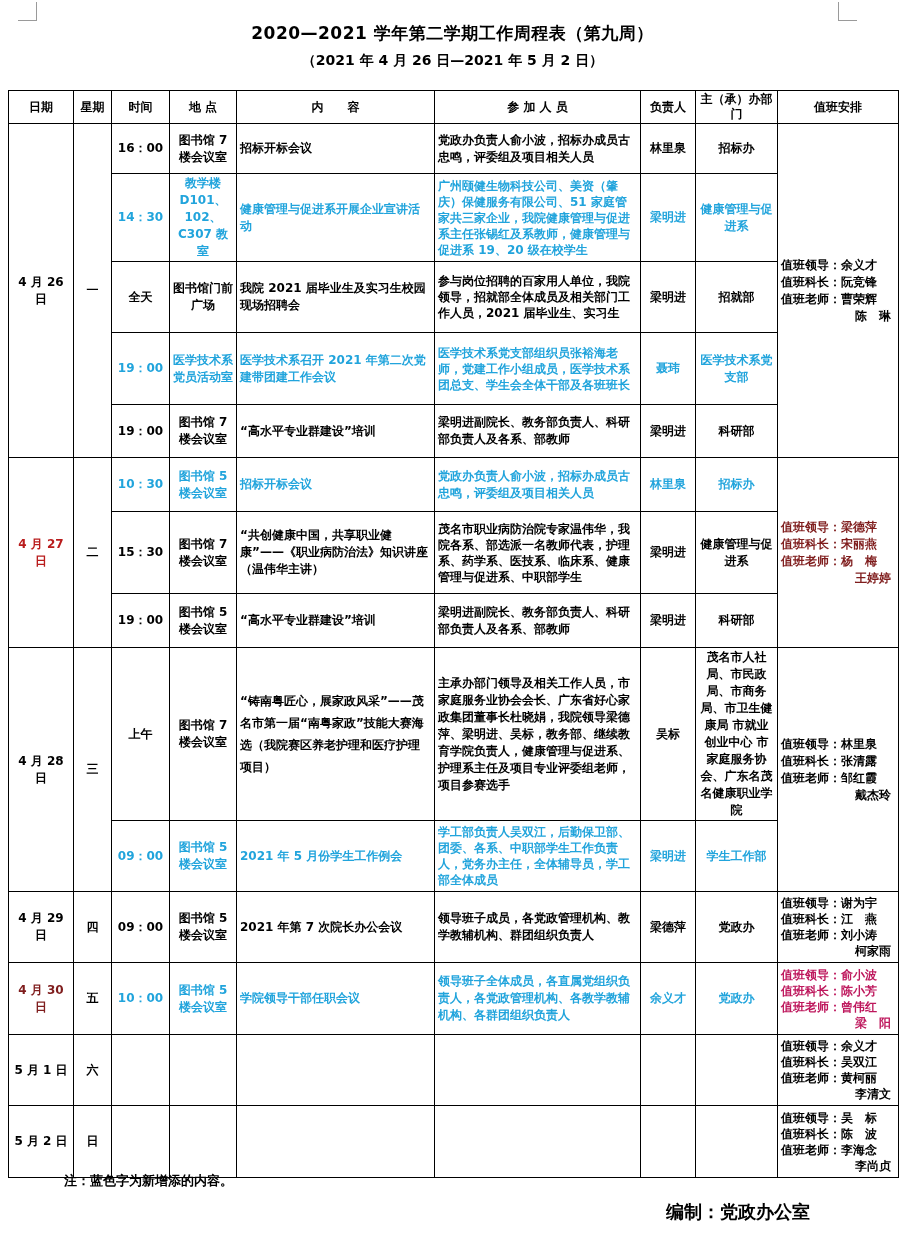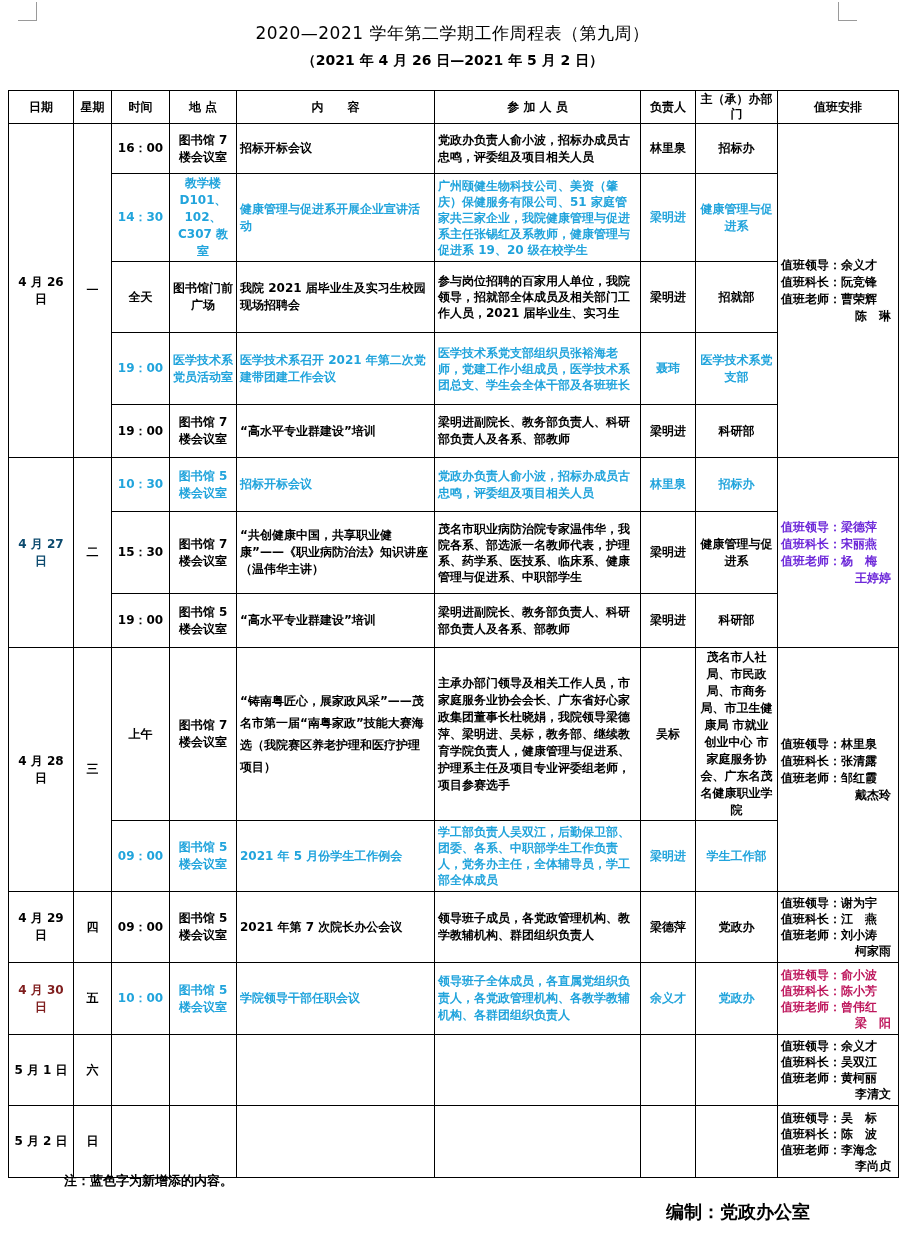--- a/index.html
+++ b/index.html
@@ -1,20 +1,20 @@
 <!DOCTYPE html>
 <html><head>
 <meta charset="utf-8">
 <style>
   html, body { margin:0; padding:0; background:#fff; }
   body { width:905px; height:1234px; position:relative; font-family:"DejaVu Sans", sans-serif; color:#000; overflow:hidden; }
   .corner { position:absolute; width:18px; height:18px; border-color:#9a9a9a; border-style:solid; border-width:0; }
   .corner.tl { left:18px; top:2px; border-right-width:1px; border-bottom-width:1px; }
   .corner.tr { left:838px; top:2px; border-left-width:1px; border-bottom-width:1px; }
-  .title { position:absolute; left:0; width:905px; top:22px; text-align:center; font-size:17px; font-weight:normal; letter-spacing:0.5px; }
+  .title { position:absolute; left:0; width:905px; top:22px; text-align:center; font-size:17px; font-weight:bold; letter-spacing:0.5px; }
   .subtitle { position:absolute; left:0; width:905px; top:52px; text-align:center; font-size:14px; font-weight:bold; }
   table.sched { position:absolute; left:8px; top:90px; border-collapse:collapse; table-layout:fixed; width:890px; }
   table.sched td, table.sched th { border:1.5px solid #000; padding:1px 3px; font-size:12px; font-weight:bold; line-height:17px; vertical-align:middle; overflow:hidden; }
   th { text-align:center; font-size:12.5px; }
   td.c { text-align:center; }
   td.l { text-align:left; }
   .blue { color:#21a4dc; }
   .duty { text-align:left; font-size:12px; line-height:22px; padding-left:6px;margin-left:19px; }
   .duty .line { display:block; white-space:nowrap; }
   .duty .indent { display:block; text-align:right; padding-right:4px; }
@@ -100,29 +100,29 @@
   <tr style="height:53px">
     <td class="c">19：00</td>
     <td class="c">图书馆 7 楼会议室</td>
     <td class="l">“高水平专业群建设”培训</td>
     <td class="l">梁明进副院长、教务部负责人、科研部负责人及各系、部教师</td>
     <td class="c">梁明进</td>
     <td class="c">科研部</td>
   </tr>
 
   <tr style="height:54px" class="blue">
-    <td class="c" rowspan="3" style="color:#0c4a6e">4 月 27 日</td>
+    <td class="c" rowspan="3" style="color:#b91c1c">4 月 27 日</td>
     <td class="c" rowspan="3" style="color:#000">二</td>
     <td class="c">10：30</td>
     <td class="c">图书馆 5 楼会议室</td>
     <td class="l">招标开标会议</td>
     <td class="l">党政办负责人俞小波，招标办成员古忠鸣，评委组及项目相关人员</td>
     <td class="c">林里泉</td>
     <td class="c">招标办</td>
-    <td class="duty" rowspan="3" style="color:#6d28d9">
+    <td class="duty" rowspan="3" style="color:#7f1d1d">
       <span class="line">值班领导：梁德萍</span>
       <span class="line">值班科长：宋丽燕</span>
       <span class="line">值班老师：杨　梅</span>
       <span class="indent">王婷婷</span>
     </td>
   </tr>
   <tr style="height:82px">
     <td class="c">15：30</td>
     <td class="c">图书馆 7 楼会议室</td>
     <td class="l">“共创健康中国，共享职业健康”——《职业病防治法》知识讲座（温伟华主讲）</td>

